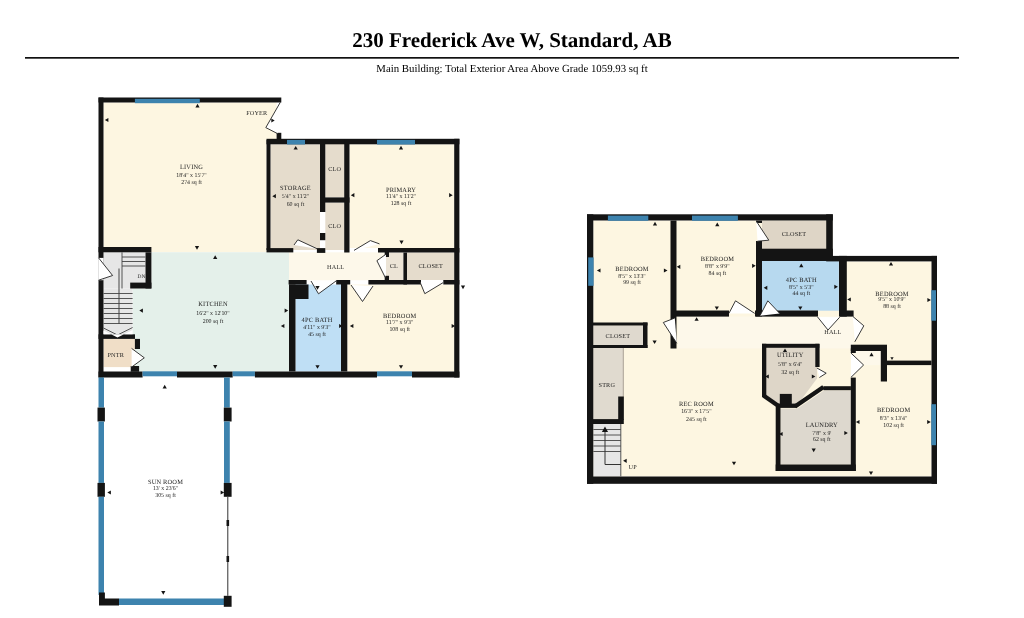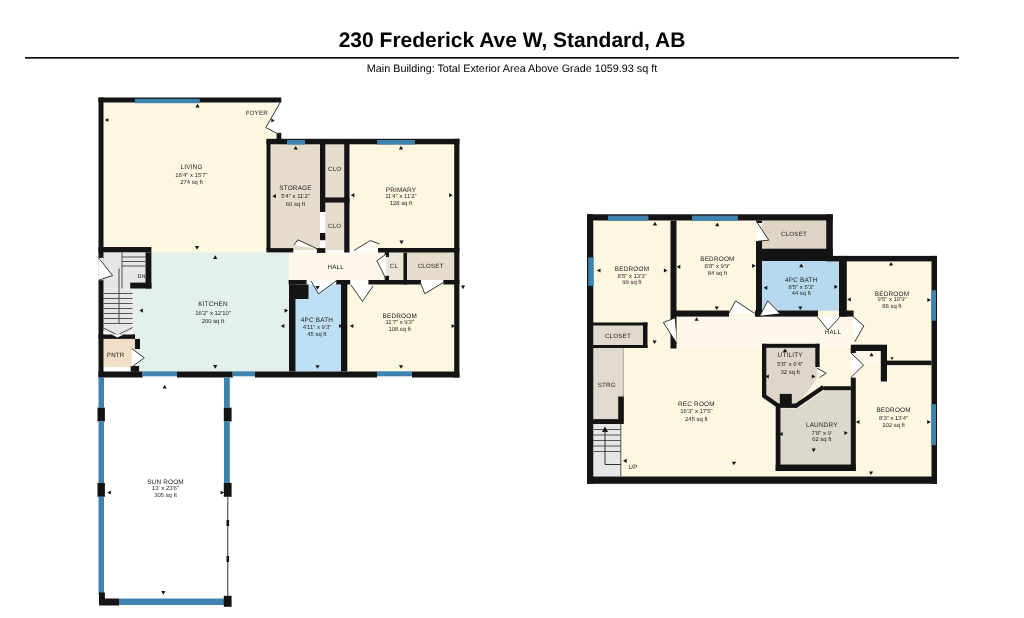--- a/index.html
+++ b/index.html
@@ -1,17 +1,17 @@
 <!DOCTYPE html>
 <html><head>
 <meta charset="utf-8">
 <style>
   html,body{margin:0;padding:0;background:#ffffff;}
   .page{position:relative;width:959px;height:618px;background:#ec4899;overflow:hidden;
-        font-family:Liberation Sans, sans-serif;}
+        font-family:Liberation Serif, serif;}
   svg{position:absolute;top:0;left:0;}
   .rn{font-size:6.4px;fill:#1c1c1c;letter-spacing:.2px;}
   .rd{font-size:5.9px;fill:#1c1c1c;}
   .sl{font-size:6.2px;fill:#1c1c1c;letter-spacing:.2px;}
 </style>
 </head>
 <body>
 <div class="page">
 <svg width="1024" height="618" viewBox="0 0 1024 618" shape-rendering="auto" text-rendering="geometricPrecision">
 

